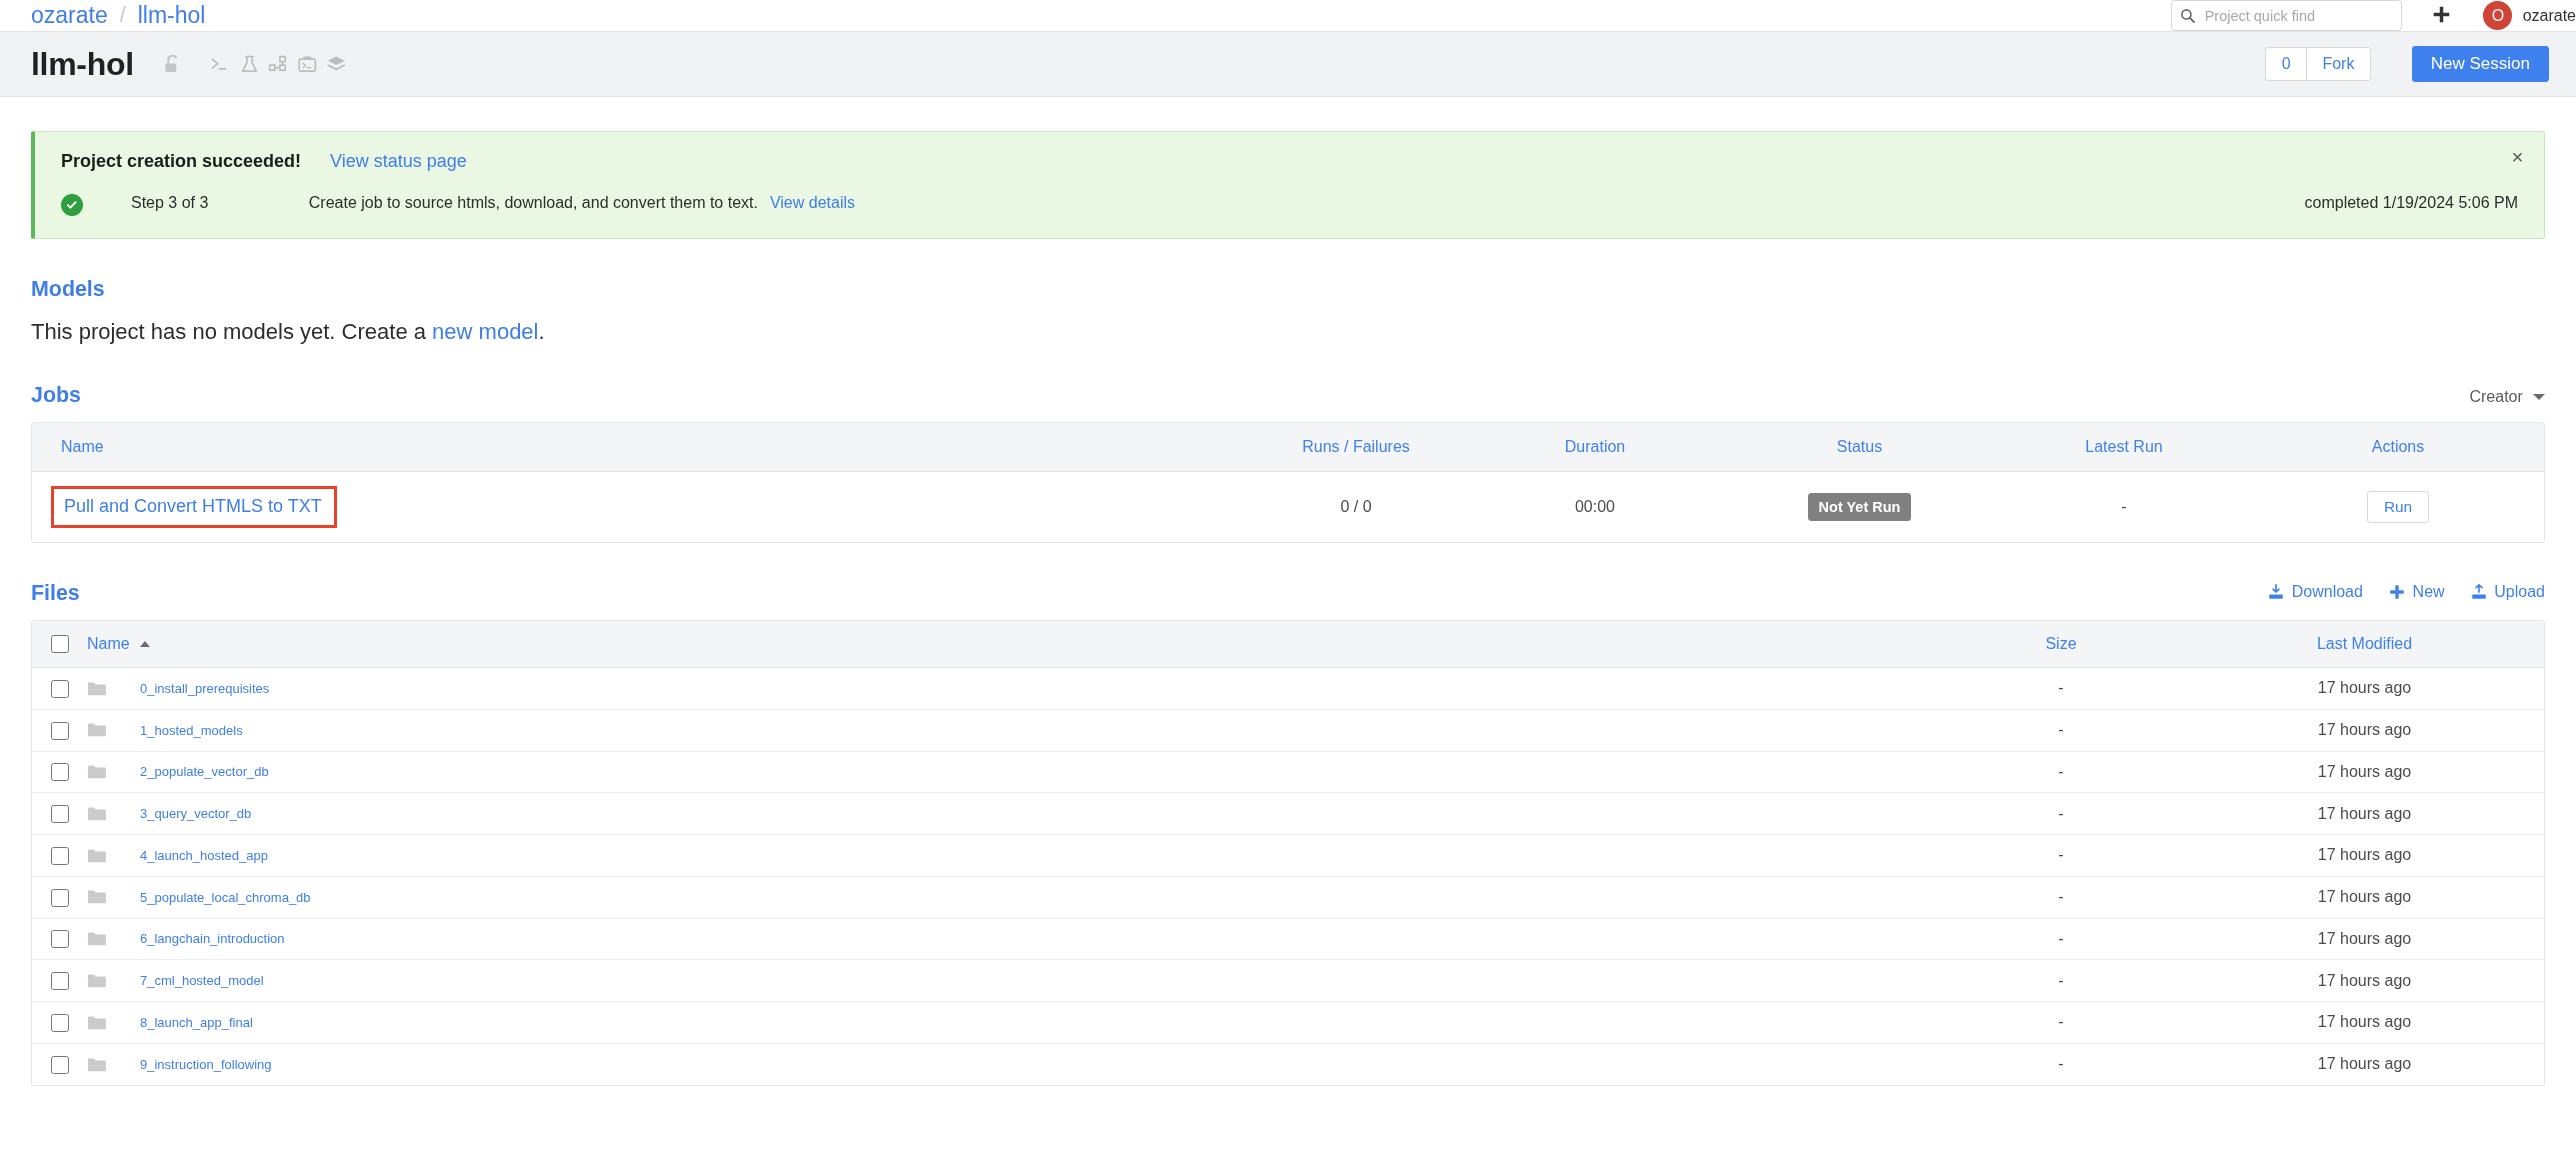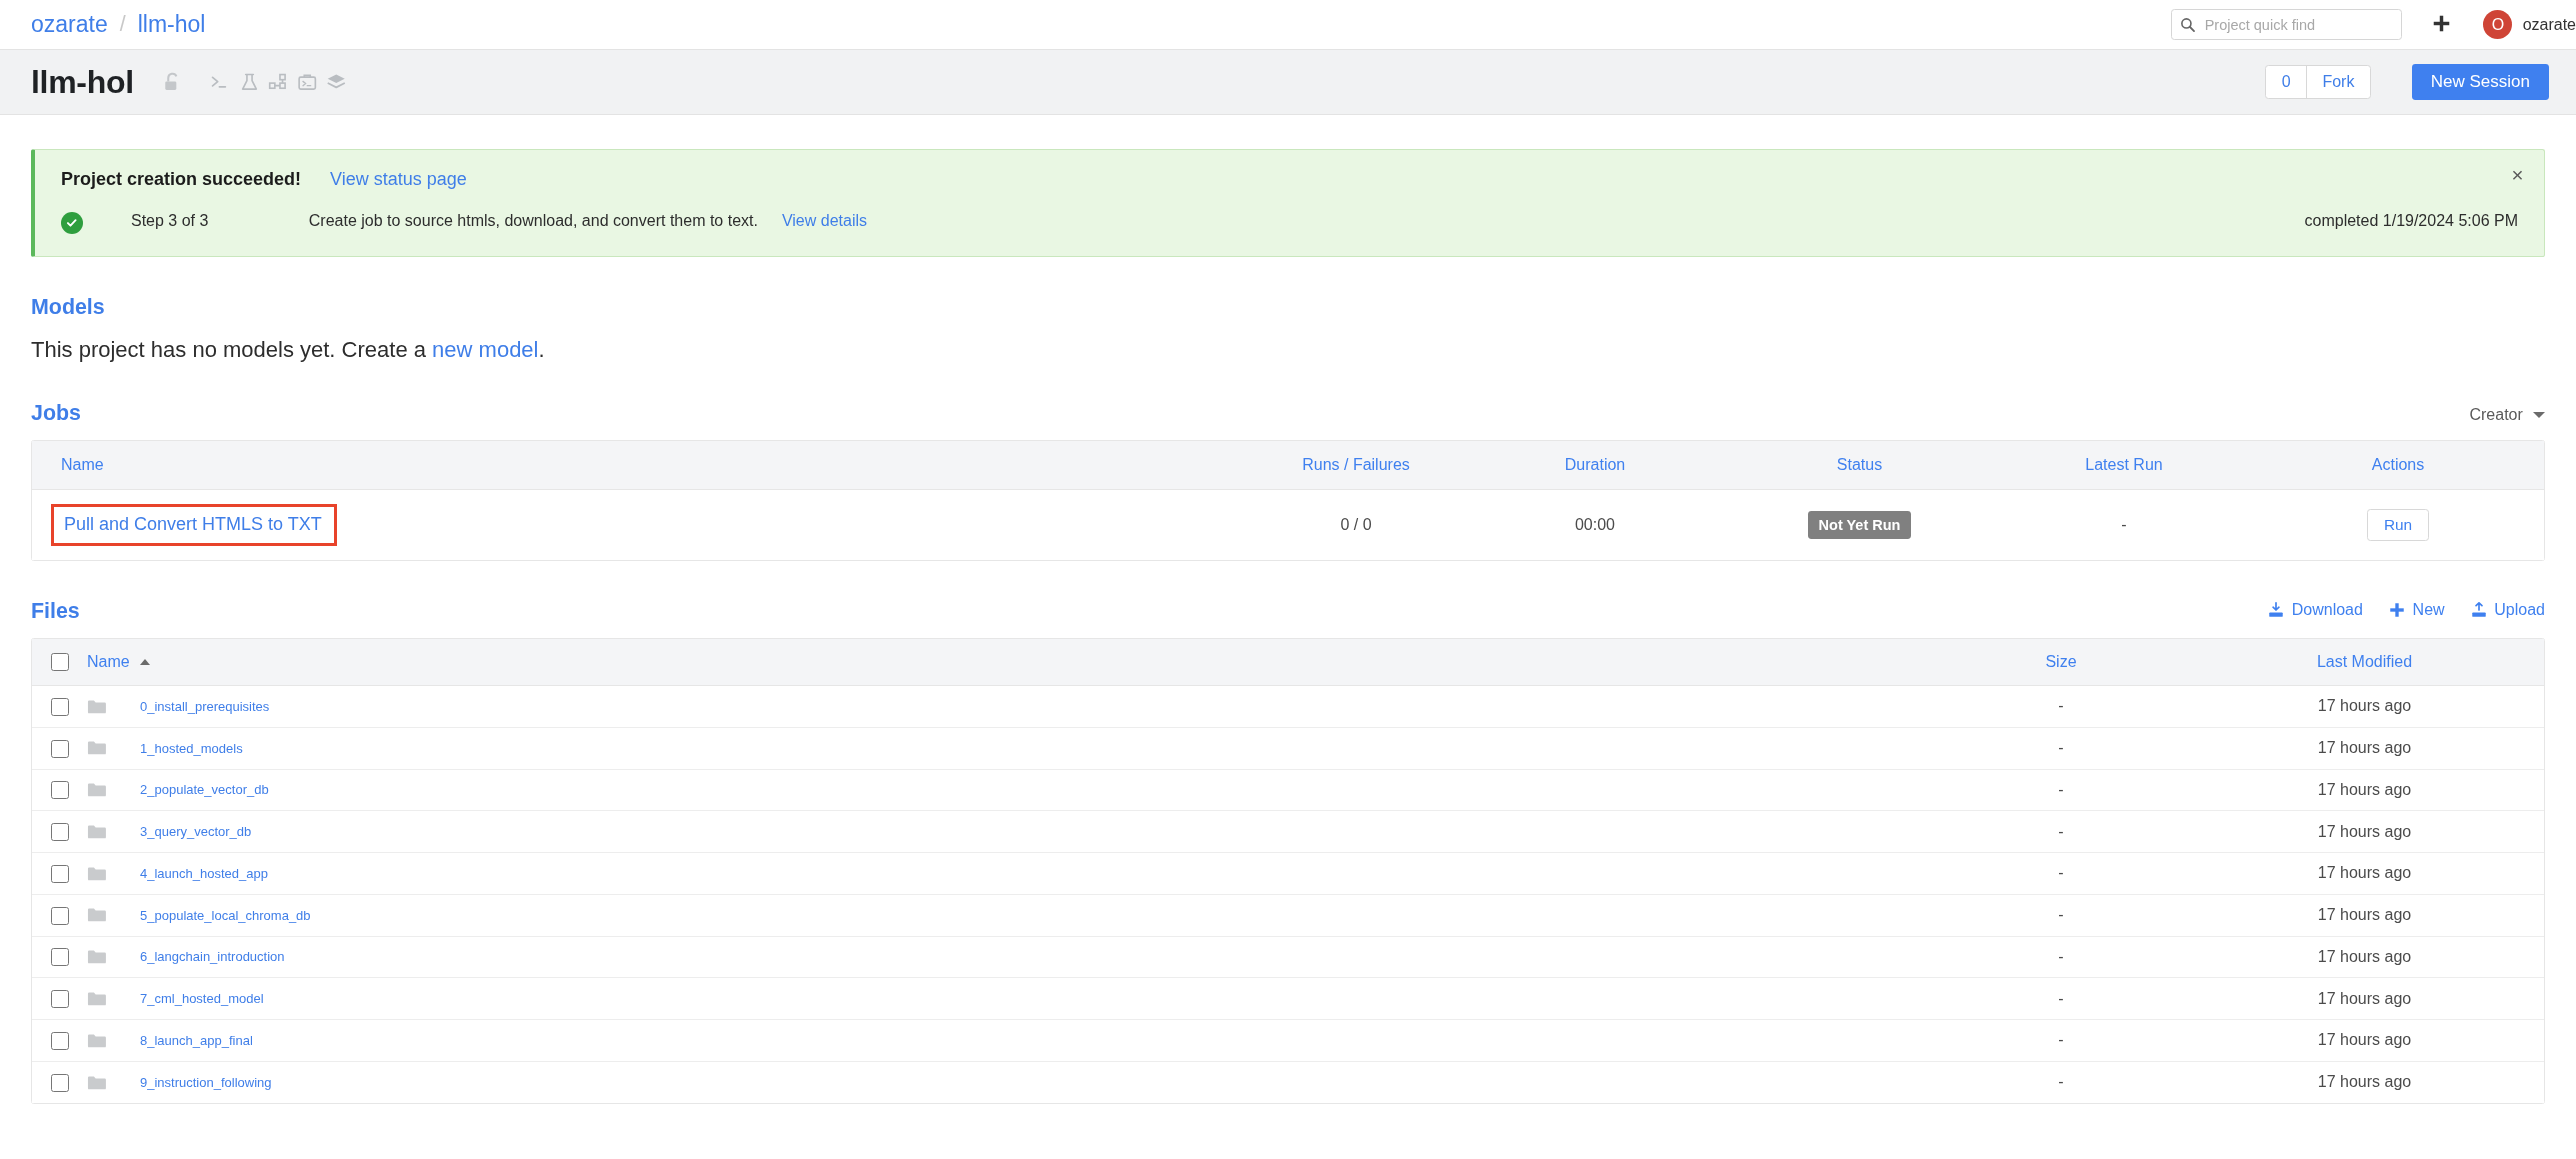--- a/index.html
+++ b/index.html
@@ -8,21 +8,21 @@
     width: 2576px; height: 1160px;
     overflow: hidden;
     background: #ffffff;
     font-family: "Liberation Sans", sans-serif;
     color: #333333;
   }
   a { text-decoration: none; color: #3f7ee8; }
 
   
   .topnav {
-    height: 50px;
+    height: 32px;
     border-bottom: 0.9px solid #e3e3e3;
     display: flex;
     align-items: center;
     padding: 0 0 0 31px;
     background: #fff;
     position: relative;
     gap: 27px;
   }
   .breadcrumb { display: flex; align-items: center; font-size: 23px; }
   .breadcrumb .crumb { color: #3f7ee8; font-size: 23px; }
@@ -330,21 +330,21 @@
       <a class="alert-link" href="#">View status page</a>
     </div>
     <div class="alert-row">
       <span class="check-circle">
         <svg width="13.7" height="13.7" viewBox="0 0 16 16">
             <path d="M3.4 8.3l3 3 6-6.4" fill="none" stroke="#fff" stroke-width="2.2" stroke-linecap="round" stroke-linejoin="round"></path>
           </svg>
       </span>
       <span class="alert-step">Step 3 of 3</span>
       <span class="alert-desc">Create job to source htmls, download, and convert them to text.</span>
-      <a href="#" class="alert-desc" style="margin-left:24px">View details</a>
+      <a href="#" class="alert-desc" style="margin-left:12px">View details</a>
       <span class="alert-time">completed 1/19/2024 5:06 PM</span>
     </div>
   </div>
 
   <div class="section-title">Models</div>
   <div class="section-sub">
     <span>This project has no models yet. Create a </span><a href="#">new model</a><span>.</span>
   </div>
 
   <div class="section-head">

